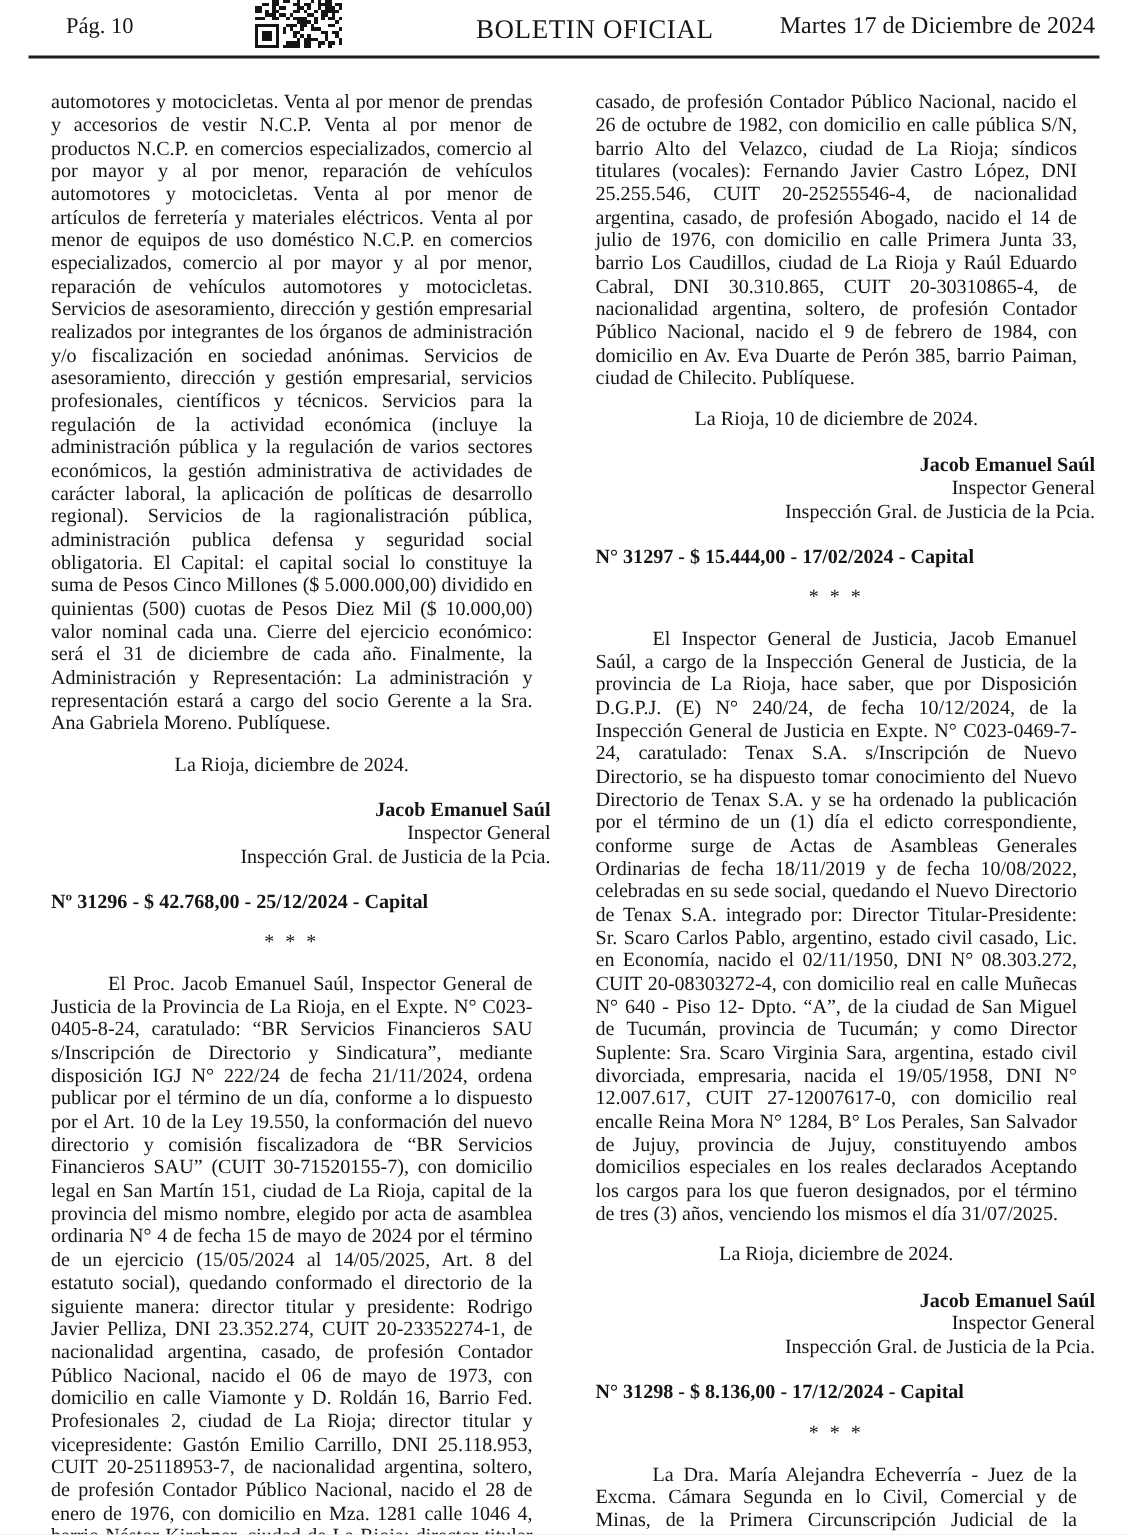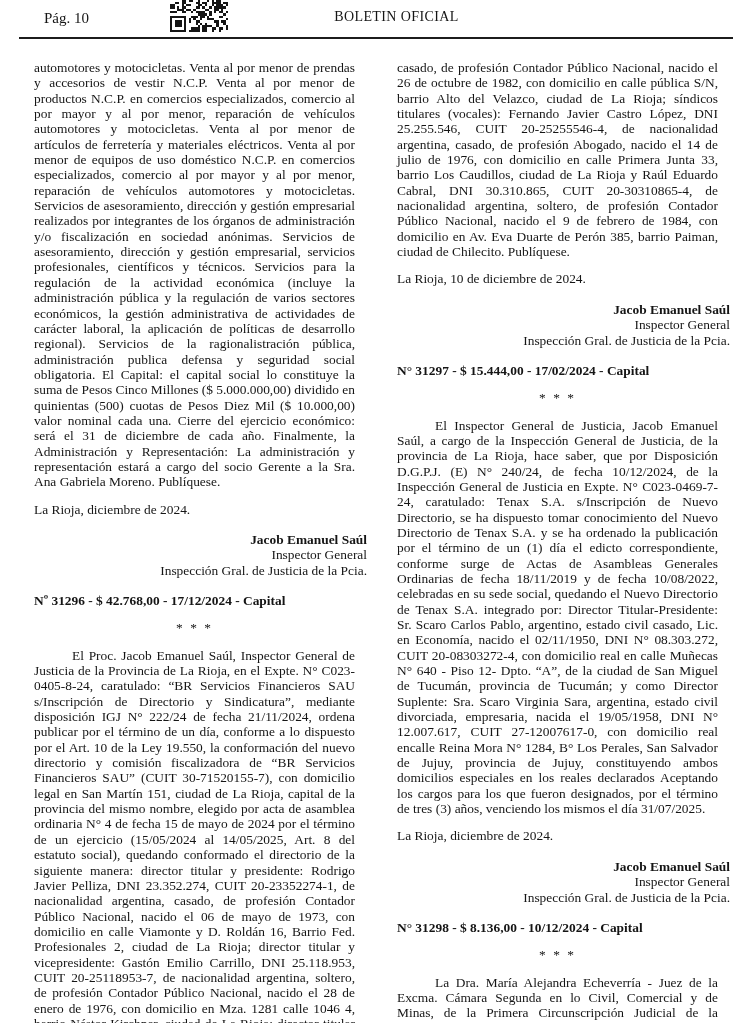--- a/index.html
+++ b/index.html
@@ -5,29 +5,29 @@
   html,body{margin:0;padding:0;background:#e8e8e8;}
   .page{
     width:752px;height:1023px;margin:0 auto;background:#ffffff;
     position:relative;overflow:hidden;color:#151515;
     font-family:Liberation Serif, serif;
   }
   header{position:relative;height:37px;}
   .pagenum{position:absolute;left:44px;top:10px;font-size:15px;}
   .qr{position:absolute;left:170px;top:0;width:58px;height:33px;overflow:hidden;}
   .qr svg{position:absolute;left:0;top:-26px;}
-  .masthead{position:absolute;left:0;right:0;top:9px;text-align:center;font-size:14px;letter-spacing:.4px;padding-left:41px;}
+  .masthead{position:absolute;left:0;right:0;top:9px;text-align:center;font-size:18px;letter-spacing:.4px;padding-left:41px;}
   .issue-date{position:absolute;right:22px;top:9px;font-size:16px;}
   .rule{height:2px;background:#1c1c1c;margin:0 19px;}
   .columns{display:flex;gap:18px;padding:9px 22px 0 22px;}
   .col{width:345px;font-size:13.4px;line-height:15.35px;text-align:justify;}
   .col p{margin:12px;}
   .para{text-align:justify;}
   .indent{text-indent:38px;}
-  .line{text-align:left;}
+  .line{text-align:center;}
   .sig{text-align:right;margin:15px 0;}
   .sig .sig-name{font-weight:bold;}
   .ref{font-weight:bold;text-align:left;margin:15px 0;}
   .sep{text-align:center;margin:15px 0;letter-spacing:2px;}
 </style>
 </head>
 <body>
 
 <div class="page">
 
@@ -239,35 +239,36 @@
             <rect x="18" y="0" width="7" height="7"></rect>
             <rect x="19" y="1" width="5" height="5" fill="#fff"></rect>
             <rect x="20" y="2" width="3" height="3"></rect>
             <rect x="0" y="18" width="7" height="7"></rect>
             <rect x="1" y="19" width="5" height="5" fill="#fff"></rect>
             <rect x="2" y="20" width="3" height="3"></rect>
           </g>
         </svg>
     </div>
     <span class="masthead">BOLETIN OFICIAL</span>
+    <span class="issue-date">Martes 17 de Diciembre de 2024</span>
   </header>
 
   <div class="rule"></div>
 
   <main class="columns">
 
     <section class="col">
       <p class="para">automotores y motocicletas. Venta al por menor de prendas y accesorios de vestir N.C.P. Venta al por menor de productos N.C.P. en comercios especializados, comercio al por mayor y al por menor, reparación de vehículos automotores y motocicletas. Venta al por menor de artículos de ferretería y materiales eléctricos. Venta al por menor de equipos de uso doméstico N.C.P. en comercios especializados, comercio al por mayor y al por menor, reparación de vehículos automotores y motocicletas. Servicios de asesoramiento, dirección y gestión empresarial realizados por integrantes de los órganos de administración y/o fiscalización en sociedad anónimas. Servicios de asesoramiento, dirección y gestión empresarial, servicios profesionales, científicos y técnicos. Servicios para la regulación de la actividad económica (incluye la administración pública y la regulación de varios sectores económicos, la gestión administrativa de actividades de carácter laboral, la aplicación de políticas de desarrollo regional). Servicios de la ragionalistración pública, administración publica defensa y seguridad social obligatoria. El Capital: el capital social lo constituye la suma de Pesos Cinco Millones ($ 5.000.000,00) dividido en quinientas (500) cuotas de Pesos Diez Mil ($ 10.000,00) valor nominal cada una. Cierre del ejercicio económico: será el 31 de diciembre de cada año. Finalmente, la Administración y Representación: La administración y representación estará a cargo del socio Gerente a la Sra. Ana Gabriela Moreno. Publíquese.</p>
       <p class="line">La Rioja, diciembre de 2024.</p>
       <div class="sig">
         <div class="sig-name">Jacob Emanuel Saúl</div>
         <div>Inspector General</div>
         <div>Inspección Gral. de Justicia de la Pcia.</div>
       </div>
-      <p class="ref">Nº 31296 - $ 42.768,00 - 17/12/2024 - Capital</p>
+      <p class="ref">Nº 31296 - $ 42.768,00 - 25/12/2024 - Capital</p>
       <p class="sep">* * *</p>
       <p class="para indent">El Proc. Jacob Emanuel Saúl, Inspector General de Justicia de la Provincia de La Rioja, en el Expte. N° C023-0405-8-24, caratulado: “BR Servicios Financieros SAU s/Inscripción de Directorio y Sindicatura”, mediante disposición IGJ N° 222/24 de fecha 21/11/2024, ordena publicar por el término de un día, conforme a lo dispuesto por el Art. 10 de la Ley 19.550, la conformación del nuevo directorio y comisión fiscalizadora de “BR Servicios Financieros SAU” (CUIT 30-71520155-7), con domicilio legal en San Martín 151, ciudad de La Rioja, capital de la provincia del mismo nombre, elegido por acta de asamblea ordinaria N° 4 de fecha 15 de mayo de 2024 por el término de un ejercicio (15/05/2024 al 14/05/2025, Art. 8 del estatuto social), quedando conformado el directorio de la siguiente manera: director titular y presidente: Rodrigo Javier Pelliza, DNI 23.352.274, CUIT 20-23352274-1, de nacionalidad argentina, casado, de profesión Contador Público Nacional, nacido el 06 de mayo de 1973, con domicilio en calle Viamonte y D. Roldán 16, Barrio Fed. Profesionales 2, ciudad de La Rioja; director titular y vicepresidente: Gastón Emilio Carrillo, DNI 25.118.953, CUIT 20-25118953-7, de nacionalidad argentina, soltero, de profesión Contador Público Nacional, nacido el 28 de enero de 1976, con domicilio en Mza. 1281 calle 1046 4, barrio Néstor Kirchner, ciudad de La Rioja; director titular y secretario: Carlos Valentín Nardillo Giraud, DNI 36.503.008, CUIT 20-36503008-2, de nacionalidad argentina, soltero, de profesión Licenciado en Economía, nacido el 11 de febrero de 1992, con domicilio en calle Pelagio B. Luna 768, barrio Centro, ciudad de La Rioja. La comisión fiscalizadora queda integrada de la siguiente manera: síndico titular y presidente: Federico Ranulfo Bazán, DNI 29.449.253, CUIT 20-29449253-5, de nacionalidad argentina,</p>
     </section>
 
     <section class="col">
       <p class="para">casado, de profesión Contador Público Nacional, nacido el 26 de octubre de 1982, con domicilio en calle pública S/N, barrio Alto del Velazco, ciudad de La Rioja; síndicos titulares (vocales): Fernando Javier Castro López, DNI 25.255.546, CUIT 20-25255546-4, de nacionalidad argentina, casado, de profesión Abogado, nacido el 14 de julio de 1976, con domicilio en calle Primera Junta 33, barrio Los Caudillos, ciudad de La Rioja y Raúl Eduardo Cabral, DNI 30.310.865, CUIT 20-30310865-4, de nacionalidad argentina, soltero, de profesión Contador Público Nacional, nacido el 9 de febrero de 1984, con domicilio en Av. Eva Duarte de Perón 385, barrio Paiman, ciudad de Chilecito. Publíquese.</p>
       <p class="line">La Rioja, 10 de diciembre de 2024.</p>
       <div class="sig">
         <div class="sig-name">Jacob Emanuel Saúl</div>
         <div>Inspector General</div>
@@ -275,19 +276,19 @@
       </div>
       <p class="ref">N° 31297 - $ 15.444,00 - 17/02/2024 - Capital</p>
       <p class="sep">* * *</p>
       <p class="para indent">El Inspector General de Justicia, Jacob Emanuel Saúl, a cargo de la Inspección General de Justicia, de la provincia de La Rioja, hace saber, que por Disposición D.G.P.J. (E) N° 240/24, de fecha 10/12/2024, de la Inspección General de Justicia en Expte. N° C023-0469-7-24, caratulado: Tenax S.A. s/Inscripción de Nuevo Directorio, se ha dispuesto tomar conocimiento del Nuevo Directorio de Tenax S.A. y se ha ordenado la publicación por el término de un (1) día el edicto correspondiente, conforme surge de Actas de Asambleas Generales Ordinarias de fecha 18/11/2019 y de fecha 10/08/2022, celebradas en su sede social, quedando el Nuevo Directorio de Tenax S.A. integrado por: Director Titular-Presidente: Sr. Scaro Carlos Pablo, argentino, estado civil casado, Lic. en Economía, nacido el 02/11/1950, DNI N° 08.303.272, CUIT 20-08303272-4, con domicilio real en calle Muñecas N° 640 - Piso 12- Dpto. “A”, de la ciudad de San Miguel de Tucumán, provincia de Tucumán; y como Director Suplente: Sra. Scaro Virginia Sara, argentina, estado civil divorciada, empresaria, nacida el 19/05/1958, DNI N° 12.007.617, CUIT 27-12007617-0, con domicilio real encalle Reina Mora N° 1284, B° Los Perales, San Salvador de Jujuy, provincia de Jujuy, constituyendo ambos domicilios especiales en los reales declarados Aceptando los cargos para los que fueron designados, por el término de tres (3) años, venciendo los mismos el día 31/07/2025.</p>
       <p class="line">La Rioja, diciembre de 2024.</p>
       <div class="sig">
         <div class="sig-name">Jacob Emanuel Saúl</div>
         <div>Inspector General</div>
         <div>Inspección Gral. de Justicia de la Pcia.</div>
       </div>
-      <p class="ref">N° 31298 - $ 8.136,00 - 10/12/2024 - Capital</p>
+      <p class="ref">N° 31298 - $ 8.136,00 - 17/12/2024 - Capital</p>
       <p class="sep">* * *</p>
       <p class="para indent">La Dra. María Alejandra Echeverría - Juez de la Excma. Cámara Segunda en lo Civil, Comercial y de Minas, de la Primera Circunscripción Judicial de la provincia de La Rioja, Sala 6 - Unipersonal Secretaría “A”, Dr. Claudio Gallardo - Secretario, hace saber por cinco (5) veces que la Sra. Alba Silvina del Valle DNI N° 28.348.887, ha iniciado juicio de Información Posesoria en los autos Expte. N° 10201240000038434 - Letra “A” - Año 2024, caratulados: “Alba, Silvina del Valle / Prescripción Adquisitiva (Información</p>
     </section>
 
   </main>
 </div>
 
 </body></html>

